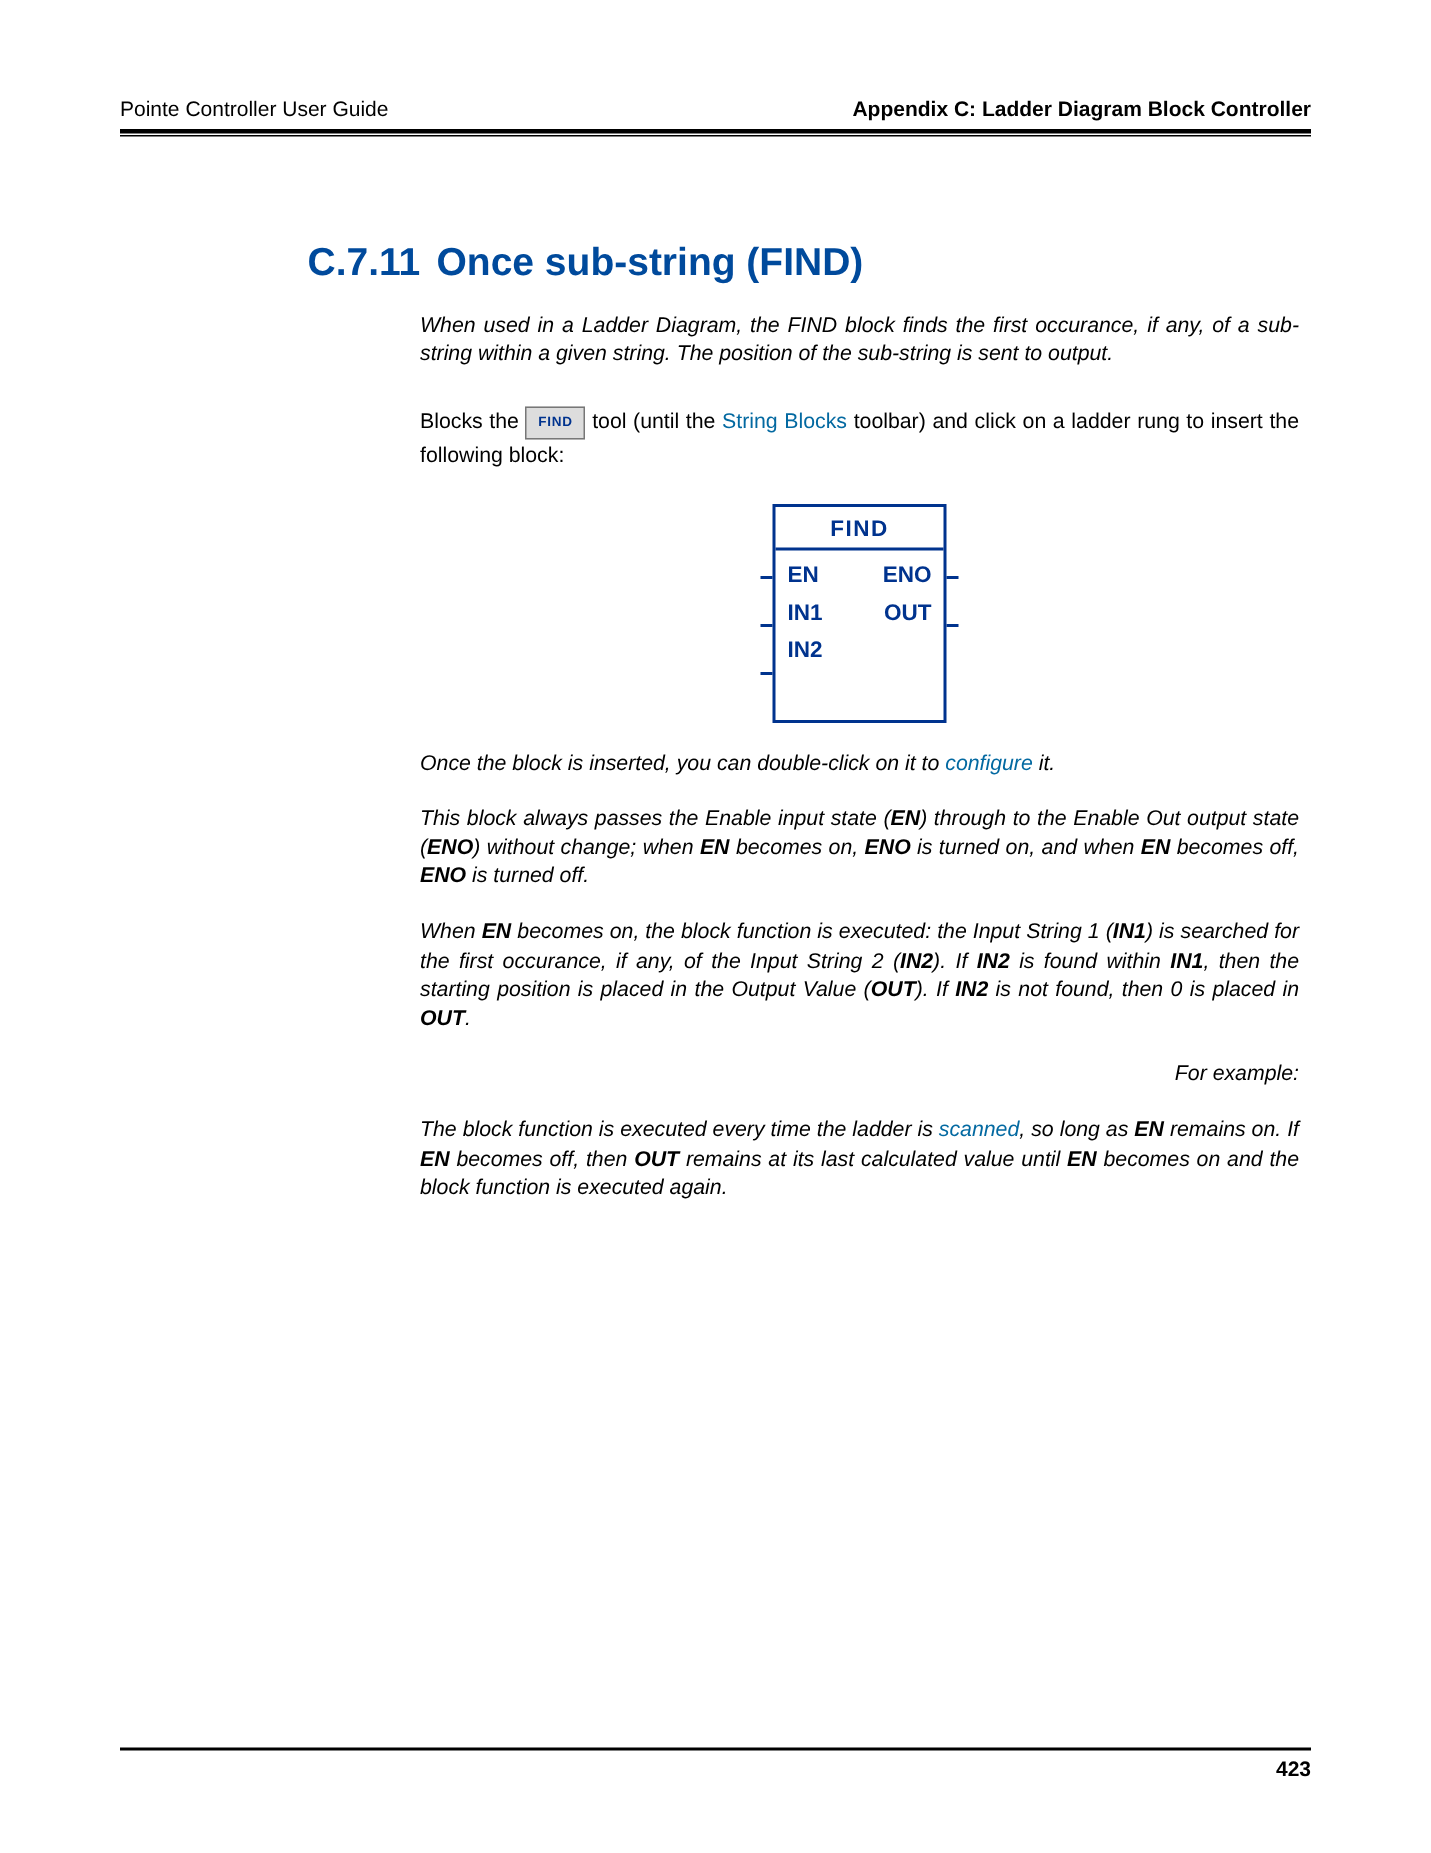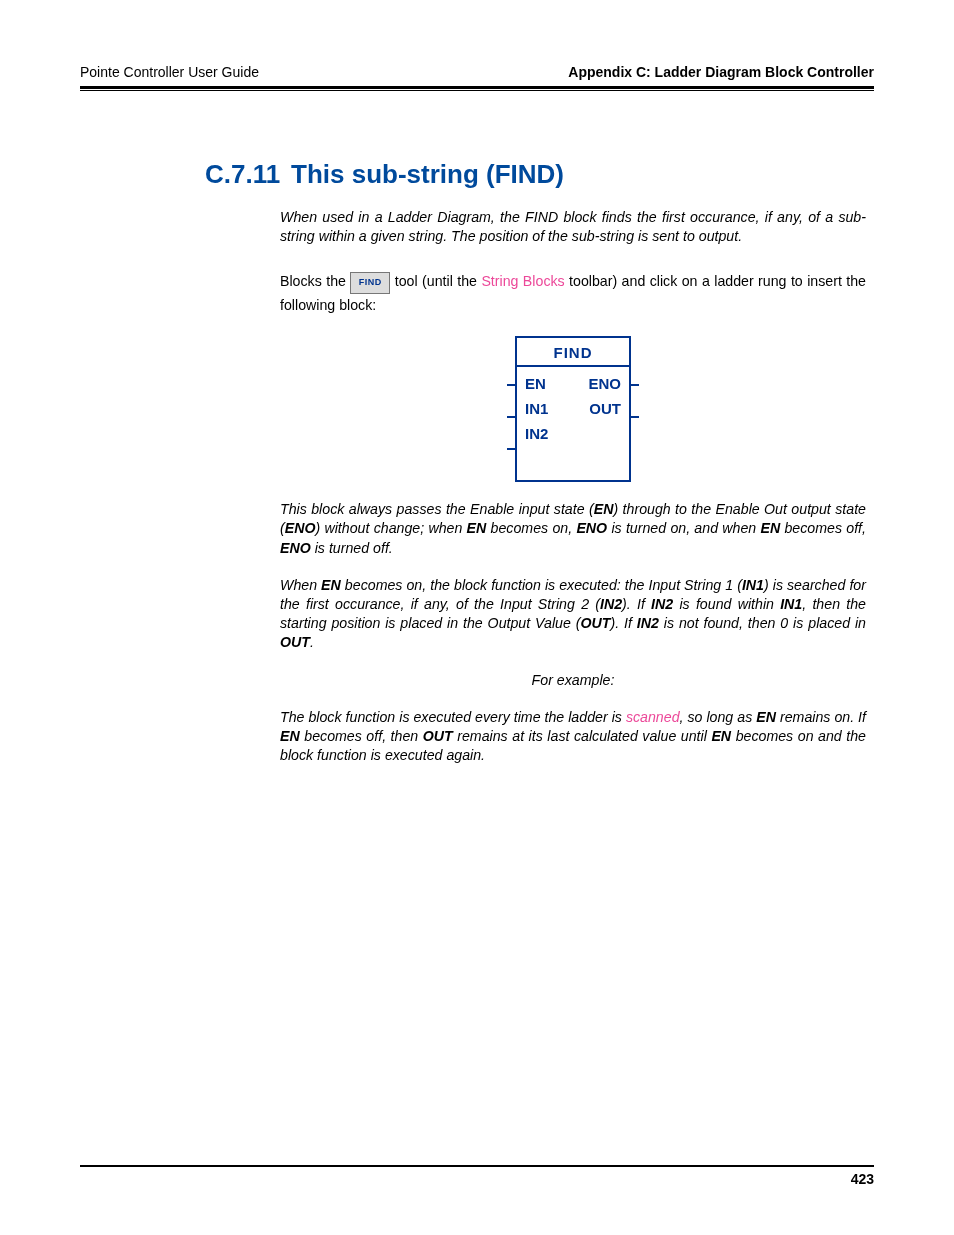--- a/index.html
+++ b/index.html
@@ -10,21 +10,21 @@
   .header-right { font-weight: 700; }
   .hr-double { margin-top: 4px; border-bottom: 3px solid #000; position: relative; }
   .hr-double::after { content: ""; position: absolute; left: 0; right: 0; bottom: -5px; border-bottom: 1px solid #000; }
   .section-num-title { display: flex; align-items: baseline; gap: 8px; color: #004a9c; font-size: 26px; font-weight: 700; margin-top: 70px; margin-left: 125px; font-family: Arial, Helvetica, sans-serif; }
   .section-num-title .num { min-width: 78px; }
   .body { margin-left: 200px; margin-right: 8px; text-align: justify; }
   .para { font-size: 14.2px; line-height: 1.35; margin-top: 18px; font-style: italic; }
   .tool-para { font-size: 14.2px; line-height: 1.6; margin-top: 24px; }
   .find-btn { display: inline-flex; align-items: center; justify-content: center; width: 40px; height: 22px; border: 1px solid #777; background: #ddd; vertical-align: middle; }
   .find-btn .label { font-family: Arial, sans-serif; font-size: 9px; font-weight: 700; color: #00338e; letter-spacing: 0.5px; }
-  .green { color: #ec4899; }
+  .green { color: #0369a1; }
   .diagram-wrap { display: flex; justify-content: center; margin-top: 20px; margin-bottom: 8px; }
   .diagram { width: 116px; height: 146px; background: #fff; border: 2px solid #00338e; position: relative; font-family: Arial, sans-serif; font-weight: 700; color: #00338e; }
   .diagram .title { text-align: center; font-size: 15px; letter-spacing: 1px; margin-top: 6px; }
   .diagram .hline { border-bottom: 2px solid #00338e; margin-top: 4px; }
   .diagram .row { display: flex; justify-content: space-between; padding: 8px 8px 0 8px; font-size: 15px; }
   .diagram .last-row { padding-bottom: 10px; }
   .stub { position: absolute; width: 8px; height: 2px; background: #00338e; }
   .stub.left { left: -10px; }
   .stub.right { right: -10px; }
   .subhead { font-size: 15px; font-weight: 700; margin-top: 28px; }
@@ -40,21 +40,21 @@
 <div class="page">
 
   <div class="header-row">
     <div class="header-left">Pointe Controller User Guide</div>
     <div class="header-right">Appendix C: Ladder Diagram Block Controller</div>
   </div>
   <div class="hr-double"></div>
 
   <div class="section-num-title">
     <span class="num">C.7.11</span>
-    <span>This sub-string (FIND)</span>
+    <span>Once sub-string (FIND)</span>
   </div>
 
   <div class="body">
 
     <p class="para">When used in a Ladder Diagram, the FIND block finds the first occurance, if any, of a sub-string within a given string. The position of the sub-string is sent to output.</p>
 
     <p class="tool-para">
       <span>Blocks the </span><span class="find-btn">
           <span class="label">FIND</span>
         </span><span> tool (until the </span><span class="green">String Blocks</span><span> toolbar) and click on a ladder rung to insert the following block:</span>
@@ -77,31 +77,34 @@
           <span></span>
         </div>
         <span class="stub left" style="top:46px"></span>
         <span class="stub right" style="top:46px"></span>
         <span class="stub left" style="top:78px"></span>
         <span class="stub right" style="top:78px"></span>
         <span class="stub left" style="top:110px"></span>
       </div>
     </div>
 
+    <p class="para">
+      <span>Once the block is inserted, you can double-click on it to </span><span class="green">configure</span><span> it.</span>
+    </p>
 
 
     <p class="para">
       <span>This block always passes the Enable input state (</span><span class="b">EN</span><span>) through to the Enable Out output state (</span><span class="b">ENO</span><span>) without change; when </span><span class="b">EN</span><span> becomes on, </span><span class="b">ENO</span><span> is turned on, and when </span><span class="b">EN</span><span> becomes off, </span><span class="b">ENO</span><span> is turned off.</span>
     </p>
 
     <p class="para">
       <span>When </span><span class="b">EN</span><span> becomes on, the block function is executed: the Input String 1 (</span><span class="b">IN1</span><span>) is searched for the first occurance, if any, of the Input String 2 (</span><span class="b">IN2</span><span>). If </span><span class="b">IN2</span><span> is found within </span><span class="b">IN1</span><span>, then the starting position is placed in the Output Value (</span><span class="b">OUT</span><span>). If </span><span class="b">IN2</span><span> is not found, then 0 is placed in </span><span class="b">OUT</span><span>.</span>
     </p>
 
-    <p class="para" style="text-align:center">For example:</p>
+    <p class="para" style="text-align:right">For example:</p>
 
 
     <p class="para">
       <span>The block function is executed every time the ladder is </span><span class="green">scanned</span><span>, so long as </span><span class="b">EN</span><span> remains on. If </span><span class="b">EN</span><span> becomes off, then </span><span class="b">OUT</span><span> remains at its last calculated value until </span><span class="b">EN</span><span> becomes on and the block function is executed again.</span>
     </p>
 
   </div>
 
   <div class="footer">
     <div class="hr-single"></div>

